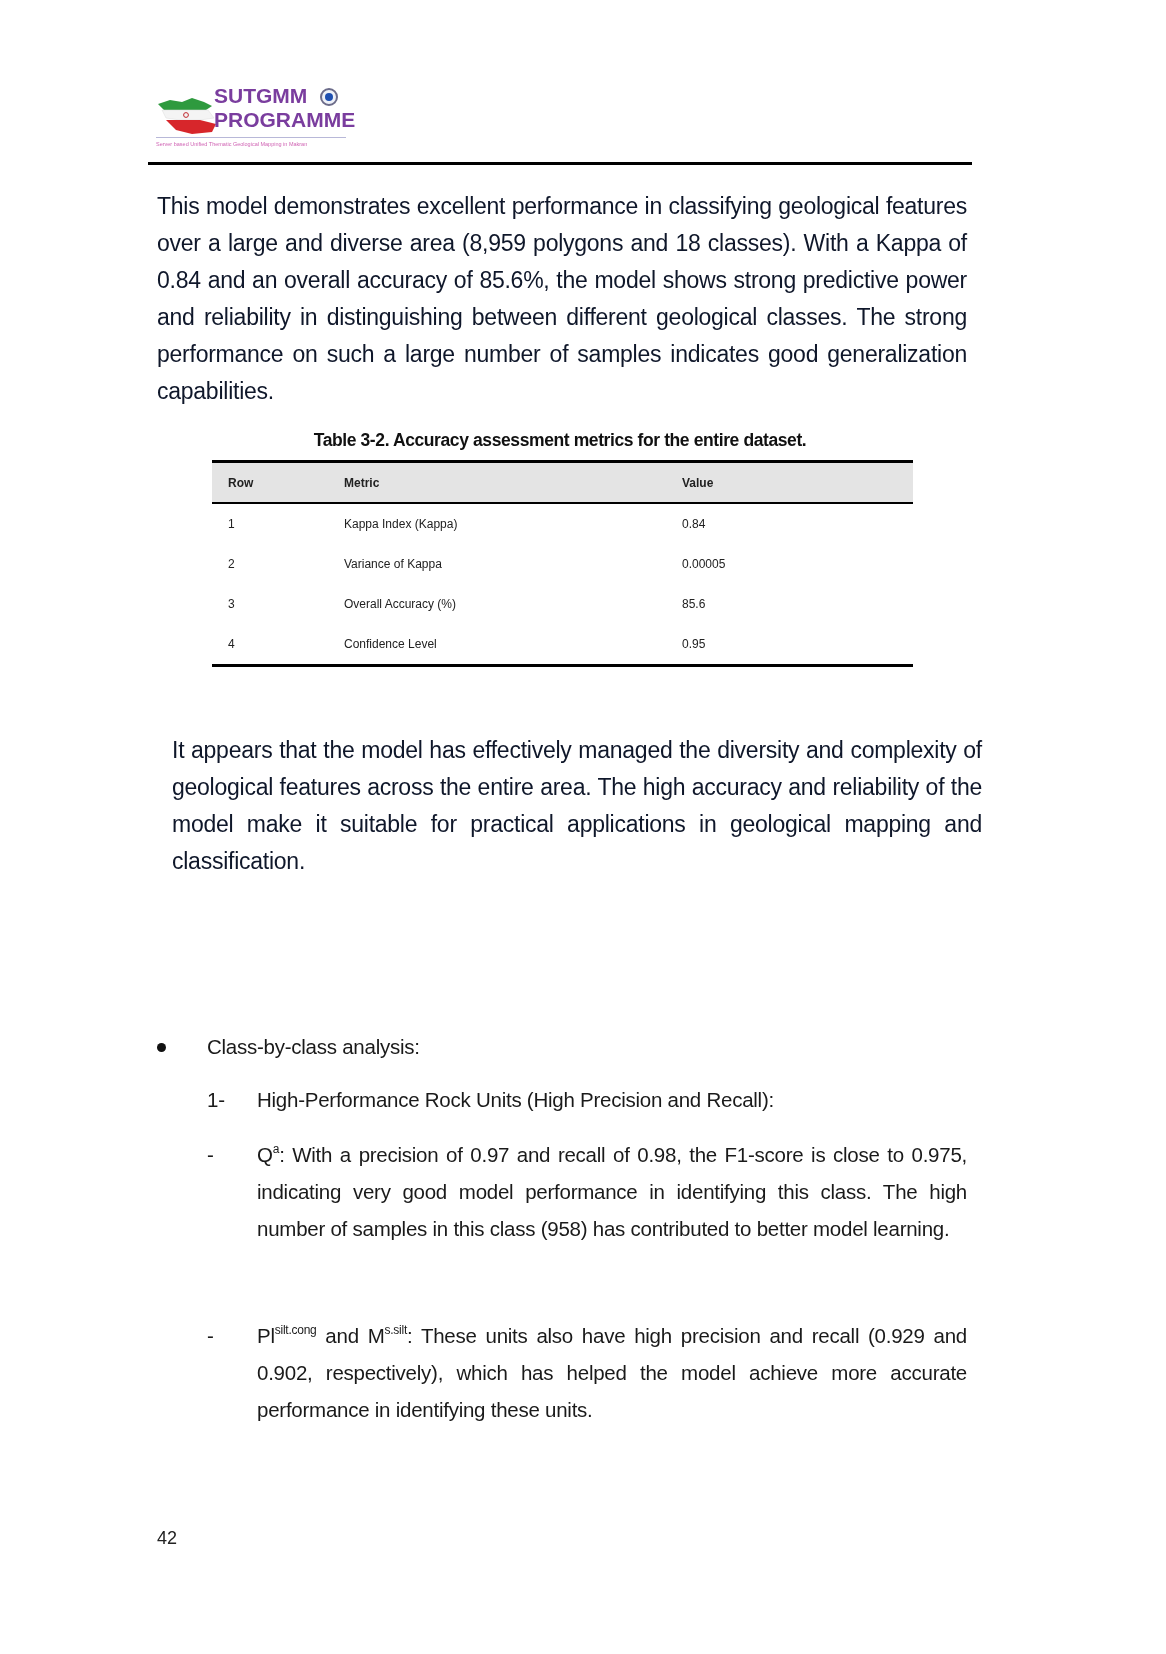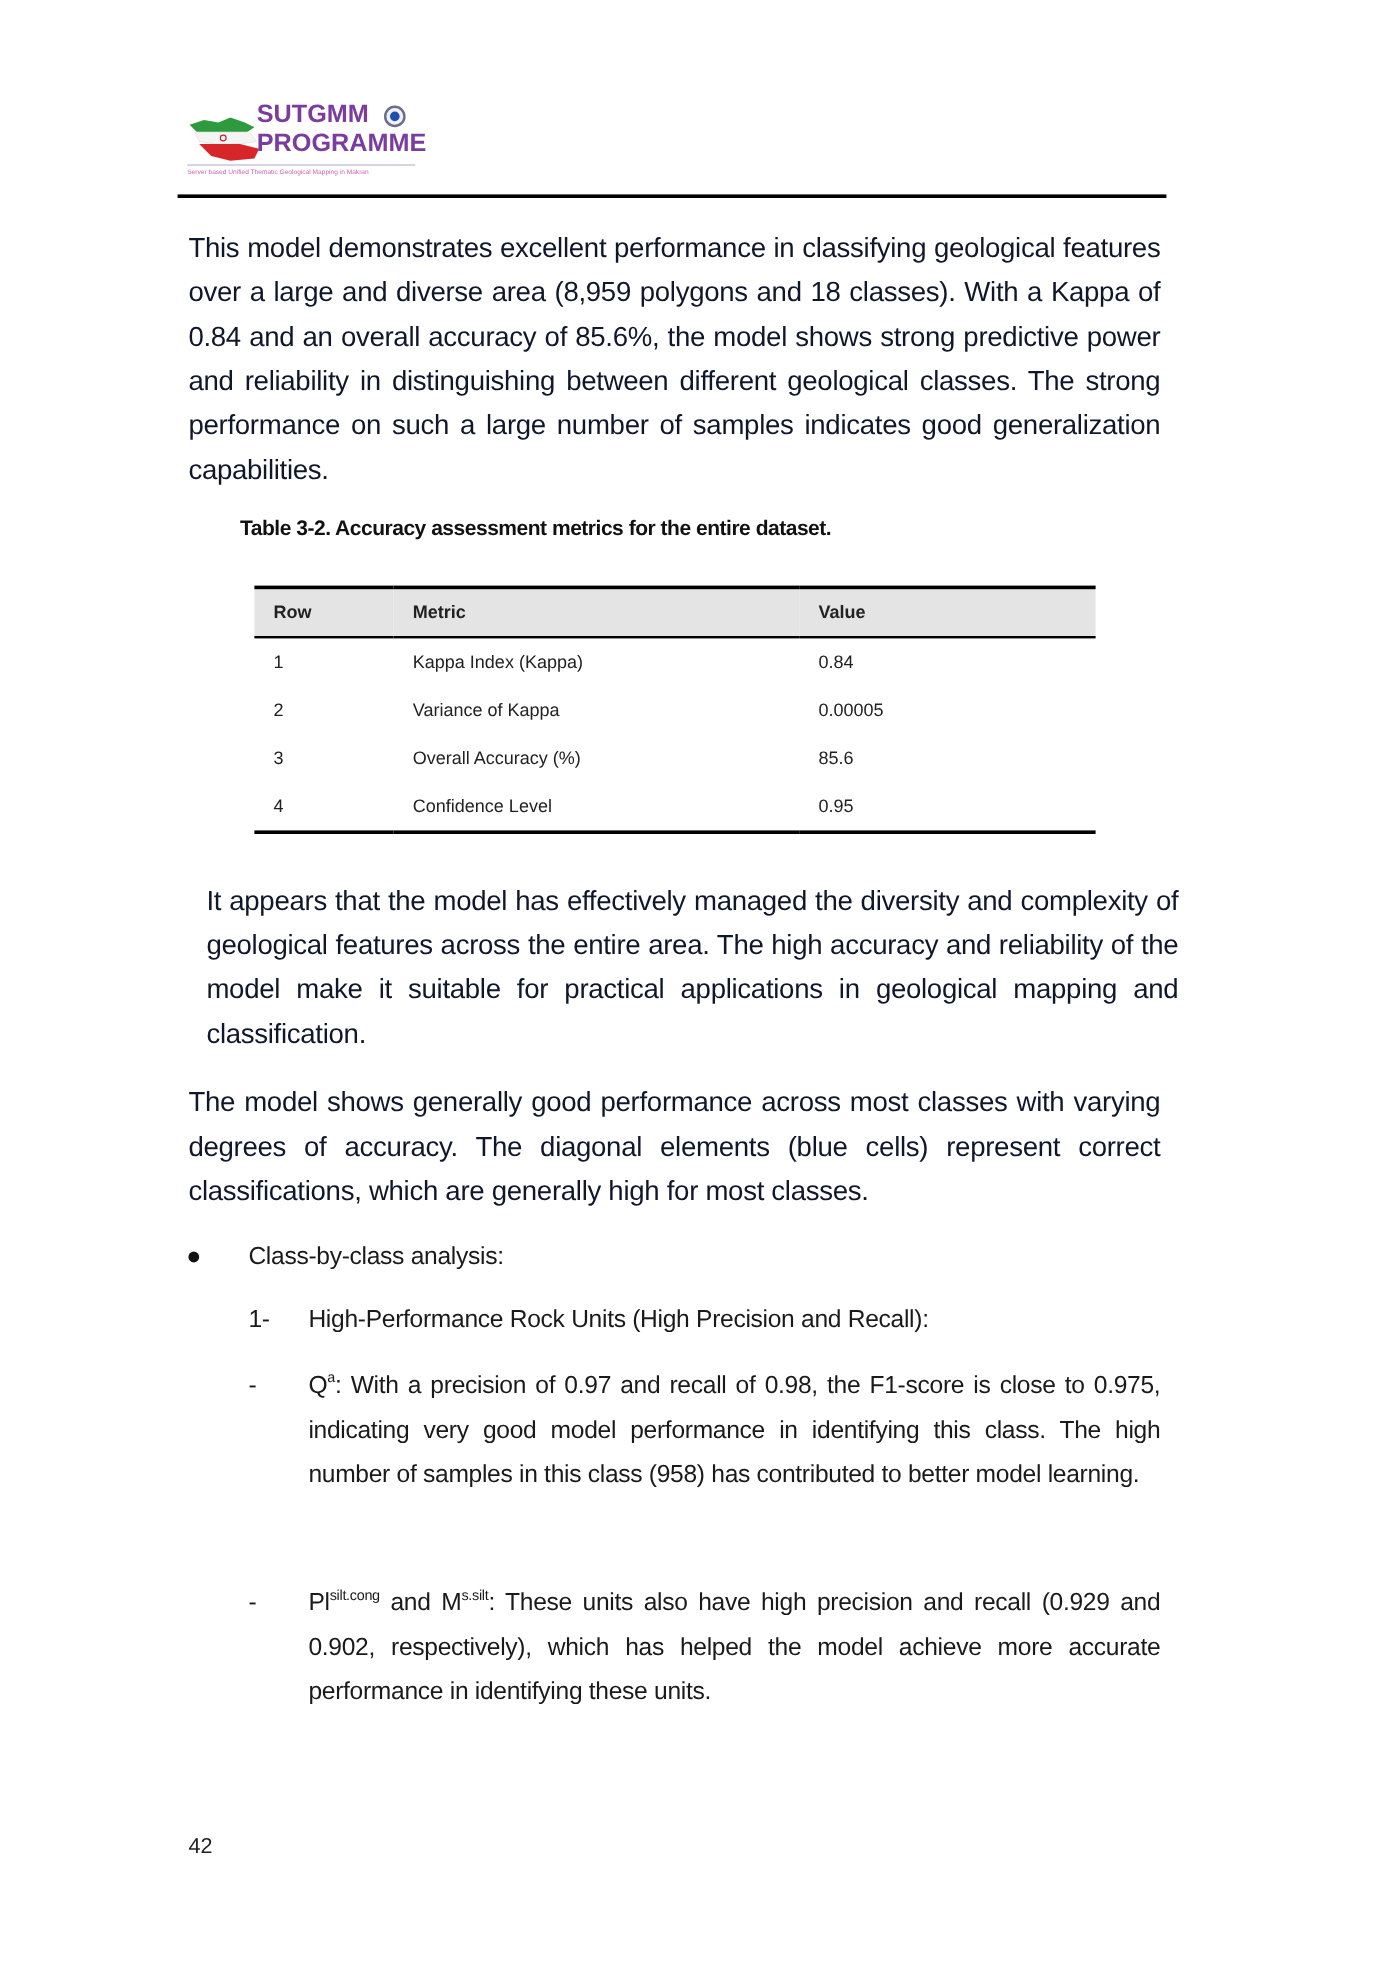--- a/index.html
+++ b/index.html
@@ -31,29 +31,29 @@
       position: absolute; left: 157px; width: 810px;
       font-family: "Liberation Sans", sans-serif; font-size: 23px; line-height: 37px;
       text-align: justify; color: #0f172a; margin: 0;
       font-stretch: condensed; letter-spacing: -0.25px;
     }
     .p1 { top: 188px; }
     .p2 { top: 732px; margin-left: 15px; }
     .p3 { top: 900px; }
 
     .caption {
-      position: absolute; left: 200px; width: 720px; top: 430px; text-align: left;
+      position: absolute; left: 200px; width: 720px; top: 430px; text-align: center;
       font-family: "Liberation Sans Narrow", "Liberation Sans", sans-serif; font-weight: bold;
       font-size: 17.5px; color: #111; letter-spacing: -0.4px;
     }
 
     
     table.metrics {
-      position: absolute; left: 212px; top: 488px; width: 701px;
-      border-collapse: collapse; font-family: "Liberation Sans", sans-serif; font-size: 15px;
+      position: absolute; left: 212px; top: 460px; width: 701px;
+      border-collapse: collapse; font-family: "Liberation Sans", sans-serif; font-size: 12px;
     }
     table.metrics thead tr { background: #e4e4e4; }
     table.metrics thead th {
       text-align: left; font-weight: bold; height: 39px; padding: 0 0 0 16px;
       border-top: 3px solid #000; border-bottom: 2px solid #000; color: #222;
     }
     table.metrics tbody td { height: 40px; padding: 0 0 0 16px; color: #222; }
     table.metrics tbody tr:last-child td { border-bottom: 3px solid #000; }
     .col-row { width: 100px; }
     .col-metric { width: 322px; }
@@ -129,21 +129,20 @@
       </tr>
       <tr>
         <td>4</td>
         <td>Confidence Level</td>
         <td>0.95</td>
       </tr>
     </tbody>
   </table>
 
   <p class="para p2">It appears that the model has effectively managed the diversity and complexity of geological features across the entire area. The high accuracy and reliability of the model make it suitable for practical applications in geological mapping and classification.</p>
-  <p class="para p3">The model shows generally good performance across most classes with varying degrees of accuracy. The diagonal elements (blue cells) represent correct classifications, which are generally high for most classes.</p>
 
   <div class="bullet-item">
     <span class="bullet-dot"></span>
     <span class="bullet-text">Class-by-class analysis:</span>
   </div>
 
   <div class="num-item">
     <span class="num-marker">1-</span>
     <span class="num-text">High-Performance Rock Units (High Precision and Recall):</span>
   </div>

